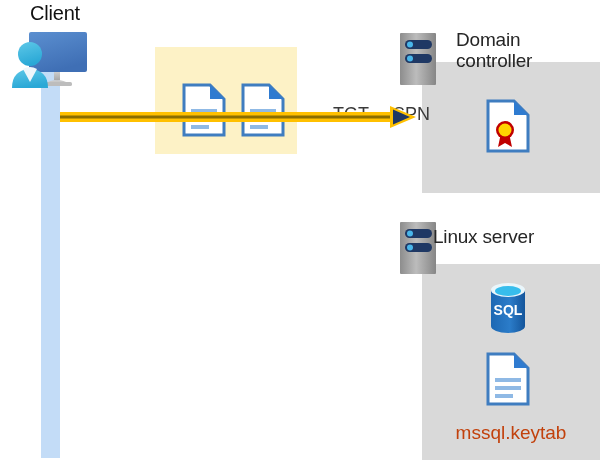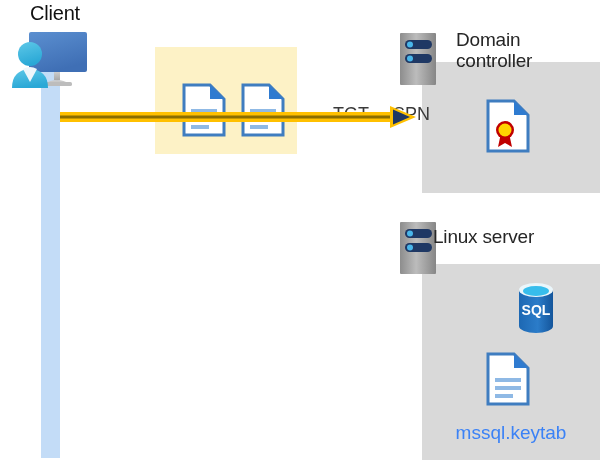--- a/index.html
+++ b/index.html
@@ -47,26 +47,26 @@
   #linux-panel{left:422px;top:264px;width:178px;height:196px;}
 
   
   #arrow-wrap{left:60px;top:104px;width:360px;height:26px;}
 
   
   #client-icon{left:8px;top:26px;width:86px;height:66px;}
   #dc-server-icon{left:400px;top:33px;width:36px;height:52px;}
   #linux-server-icon{left:400px;top:222px;width:36px;height:52px;}
   #cert-icon{left:486px;top:99px;width:44px;height:54px;}
-  #sql-icon{left:514px;top:281px;width:44px;height:54px;}
+  #sql-icon{left:486px;top:281px;width:44px;height:54px;}
   #keytab-icon{left:486px;top:352px;width:44px;height:54px;}
 
   #keytab-label{
     left:422px;top:422px;width:178px;text-align:center;
-    font-size:19px;color:#3b82f6;
+    font-size:19px;color:#c2410c;
   }
   svg{display:block;overflow:visible;}
 </style>
 </head>
 <body>
 
 <div class="canvas">
 
   <div class="abs" id="client-lane"></div>
 

